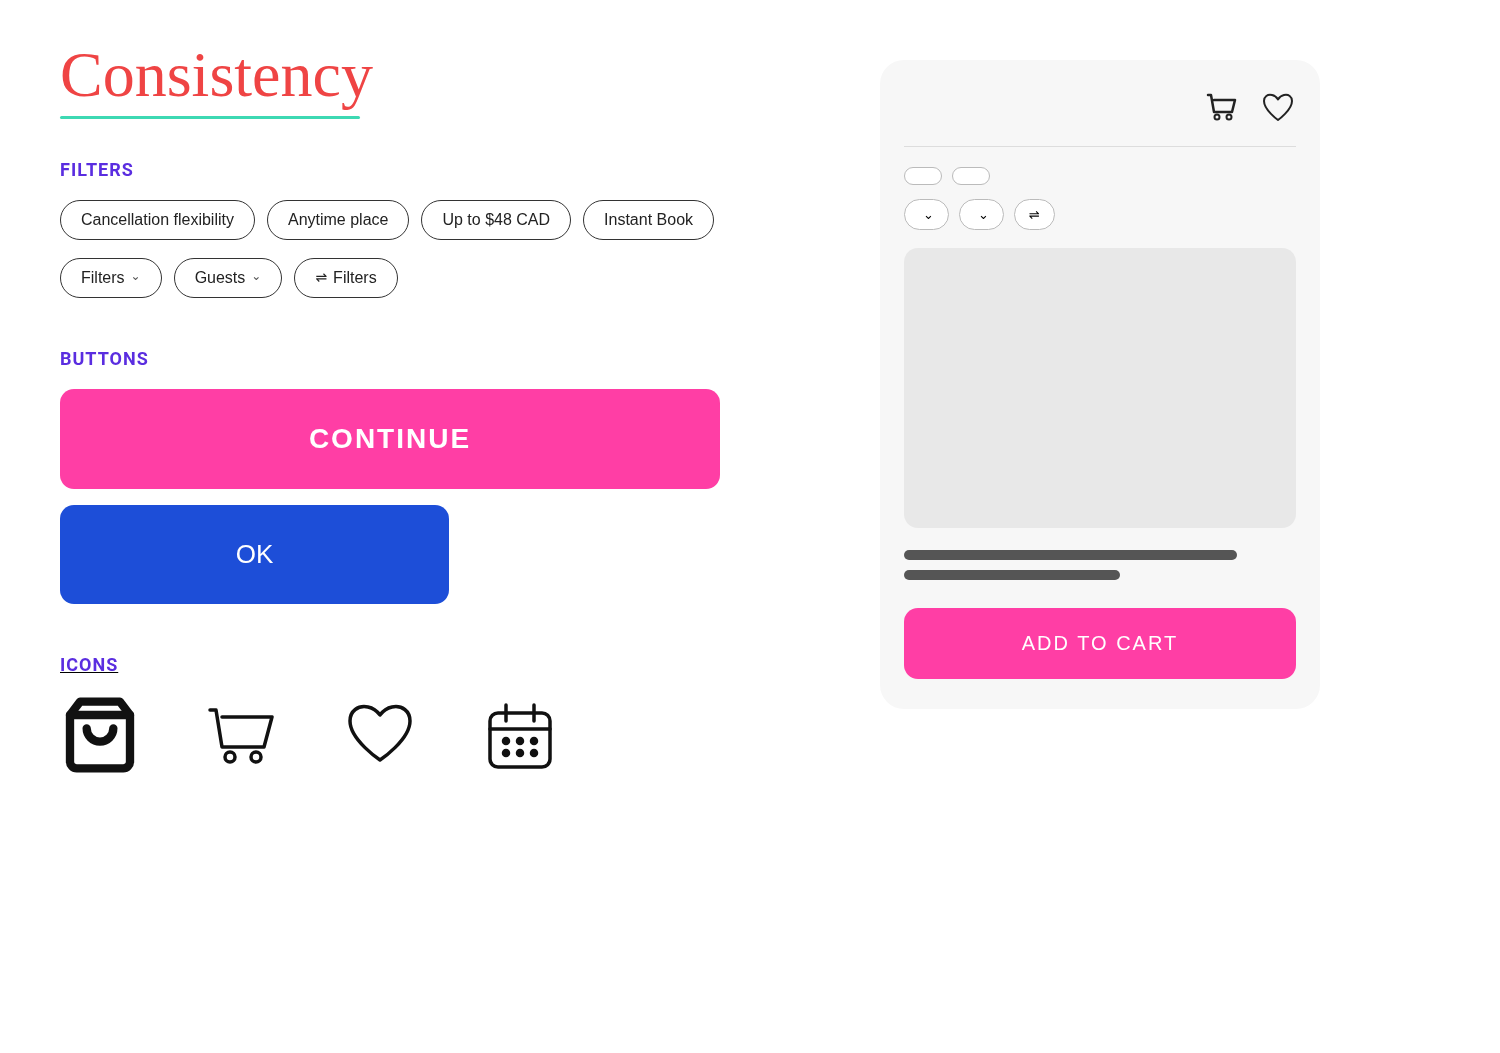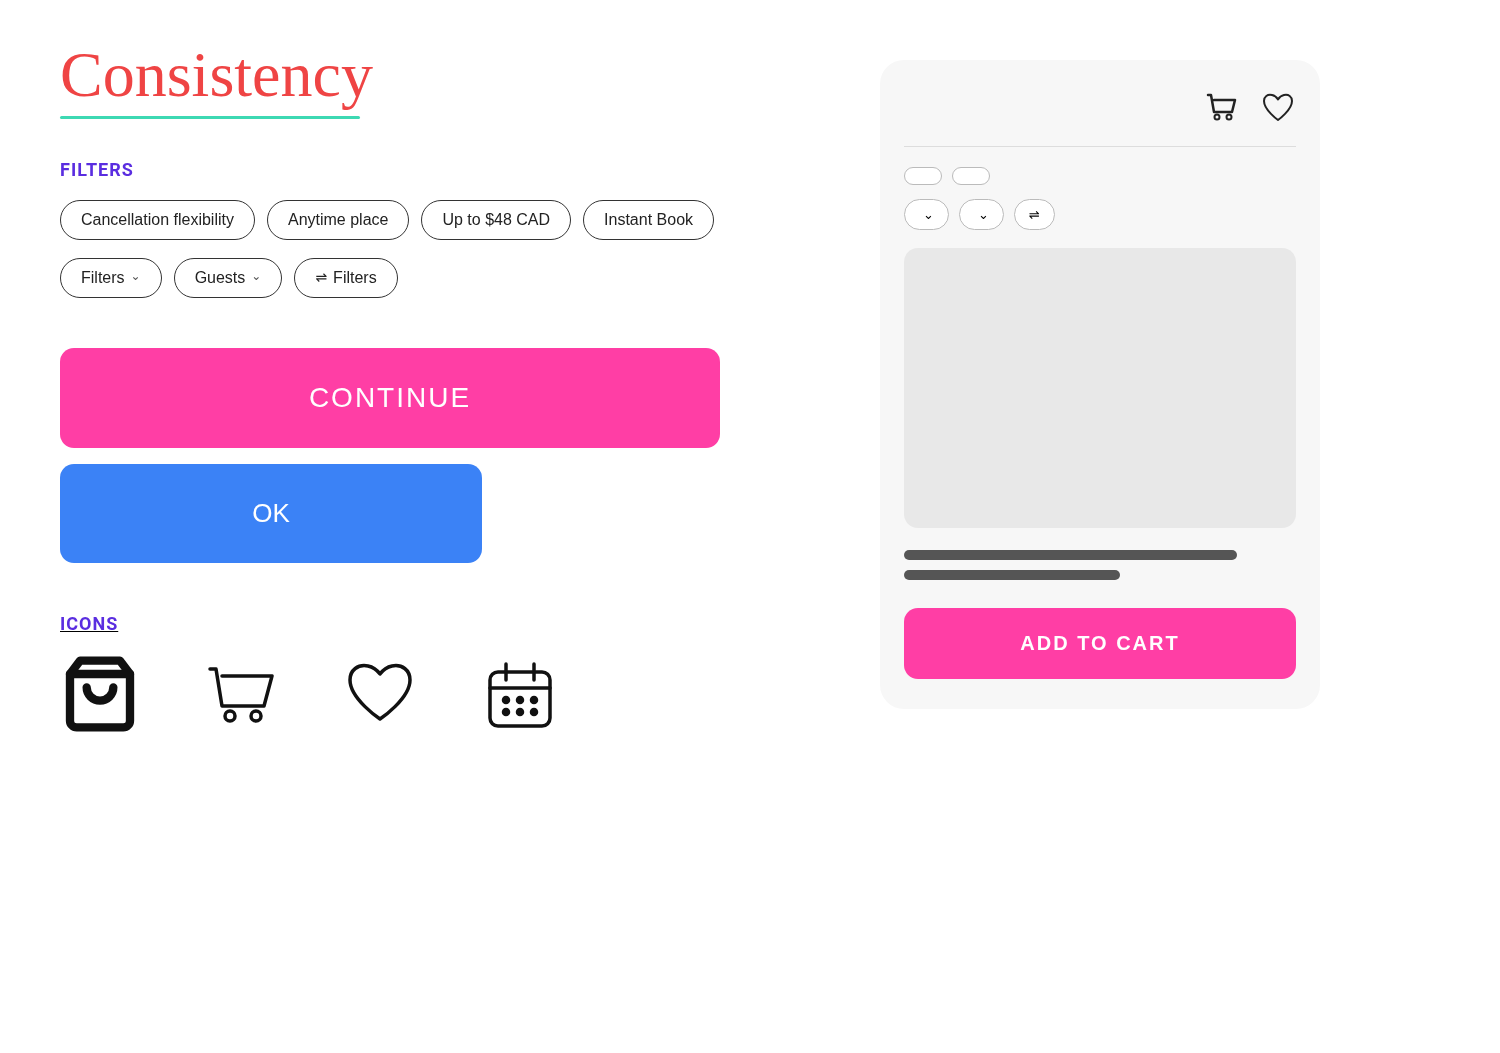--- a/index.html
+++ b/index.html
@@ -84,34 +84,34 @@
       margin-bottom: 50px;
     }
 
     .btn-continue {
       display: block;
       width: 660px;
       padding: 34px 0;
       background: #ff3ea5;
       color: #fff;
       font-size: 28px;
-      font-weight: 400;
+      font-weight: 700;
       letter-spacing: 2px;
       text-align: center;
       border: none;
       border-radius: 14px;
       cursor: pointer;
       margin-bottom: 16px;
     }
 
     .btn-ok {
       display: block;
-      width: 422px;
+      width: 389px;
       padding: 34px 0;
-      background: #3b82f6;
+      background: #1d4ed8;
       color: #fff;
       font-size: 26px;
       font-weight: 500;
       text-align: center;
       border: none;
       border-radius: 14px;
       cursor: pointer;
     }
 
     
@@ -236,21 +236,21 @@
       width: 85%;
     }
 
     .phone-add-to-cart {
       display: block;
       width: 100%;
       padding: 24px 0;
       background: #ff3ea5;
       color: #fff;
       font-size: 20px;
-      font-weight: 700;
+      font-weight: 400;
       letter-spacing: 2px;
       text-align: center;
       border: none;
       border-radius: 14px;
       cursor: pointer;
       margin-top: 18px;
     }
   </style>
 </head>
 <body>
@@ -288,20 +288,21 @@
         <span class="chevron">⌄</span>
       </button>
       <button class="filter-pill">
         <span class="filter-icon">⇌</span>
         <span>Filters</span>
       </button>
     </div>
   </div>
 
   <div class="buttons-section">
+    <div class="section-label">BUTTONS</div>
 
     <button class="btn-continue">CONTINUE</button>
     <button class="btn-ok">OK</button>
   </div>
 
   <div class="icons-section">
     <div class="section-label">ICONS</div>
 
     <div class="icons-row">
 

